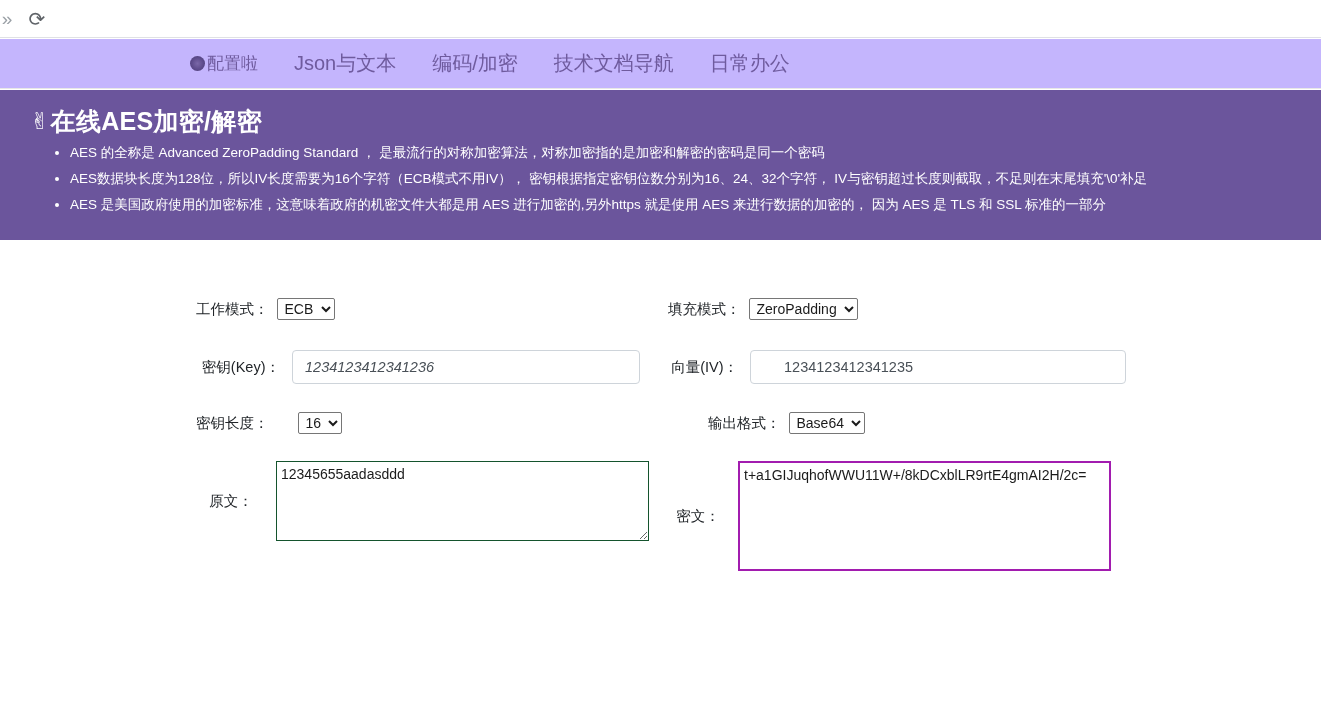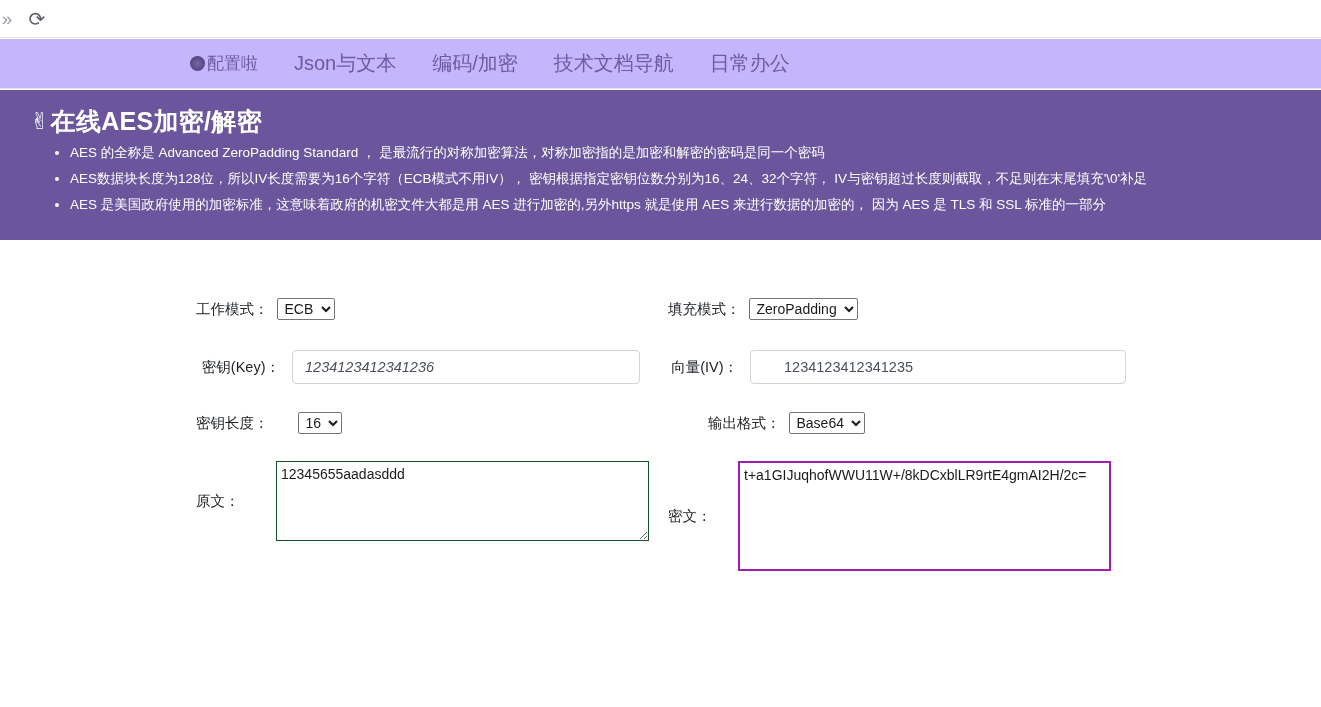--- a/index.html
+++ b/index.html
@@ -192,21 +192,21 @@
   .ta-wrap {
     position: absolute;
     display: flex;
     align-items: center;
   }
   .ta-label {
     font-size: 14.5px;
     color: #212529;
     white-space: nowrap;
     margin-right: 10px;
-    text-align: left;
+    text-align: center;
   }
   textarea.ui-area {
     font-family: "Liberation Sans", "DejaVu Sans", sans-serif;
     font-size: 14px;
     color: #1b1b1b;
     line-height: 1.3;
     background: #ffffff;
     padding: 3px 2px 3px 4px;
     resize: none;
     outline: none;

